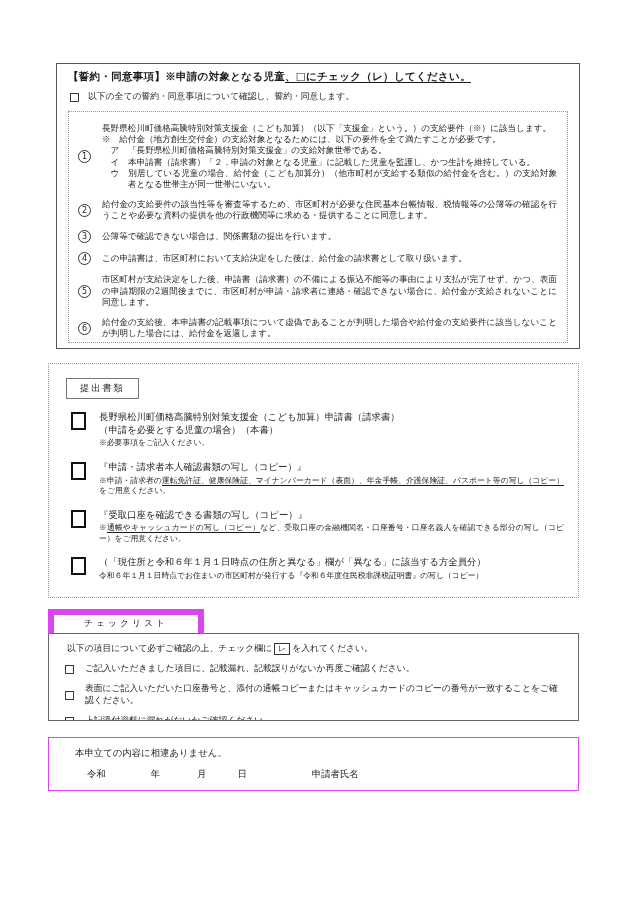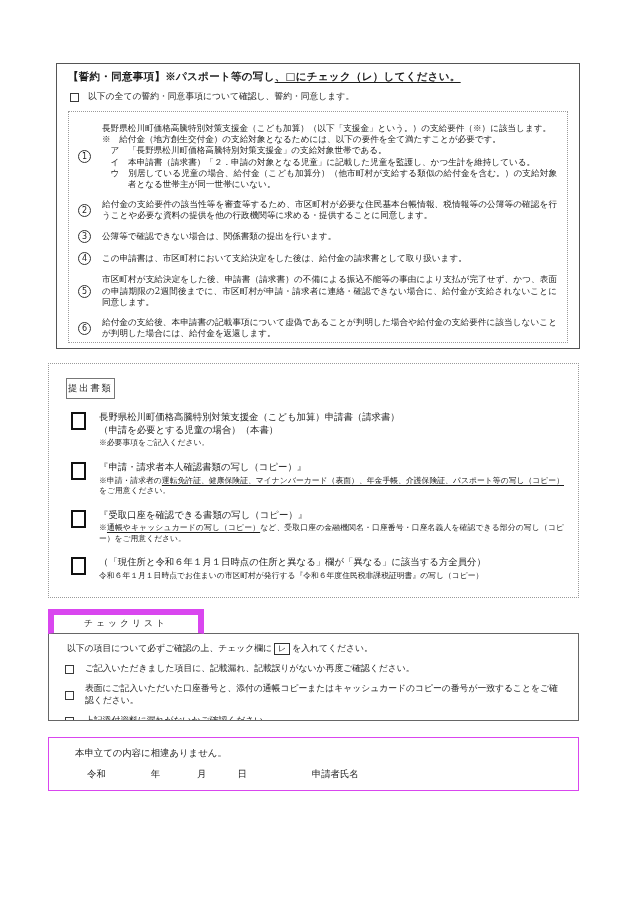--- a/index.html
+++ b/index.html
@@ -36,21 +36,21 @@
   }
   .p-text { flex:1 1 auto; font-size:8.6px; line-height:1.3; text-align:justify; }
   .p-text .sub { padding-left:3em; text-indent:-2em; }
 
   
   .docs-box {
     position:absolute; left:48px; top:363px; width:531px; height:235px;
     border:1px dotted #9a9a9a; padding:14px 14px 6px 17px; overflow:hidden;
   }
   .tab-label {
-    display:inline-block; border:1px solid #777; padding:3px 1px;
+    display:inline-block; border:1px solid #777; padding:3px 13px;
     font-size:9.2px; letter-spacing:2px; background:#fff;
   }
   .doc-item { display:flex; margin-top:12px; }
   .cb-lg {
     flex:0 0 auto; width:15px; height:18px; border:2px solid #111;
     background:#fff; margin:1px 13px 0 5px;
   }
   .doc-body { flex:1 1 auto; }
   .doc-title { font-size:9.4px; line-height:1.35; }
   .doc-note { font-size:7.8px; line-height:1.35; margin-top:2px; text-align:justify; }
@@ -83,21 +83,21 @@
   .decl-date .mm { margin-left:34px; }
   .decl-date .dd { margin-left:28px; }
   .decl-date .nm { margin-left:62px; }
 </style>
 </head>
 <body>
 
 <div class="page">
 
   <section class="pledge-box">
-    <div class="pledge-heading"><span>【誓約・同意事項】※パスポート等の写し</span><span class="u">、□にチェック（レ）してください。</span></div>
+    <div class="pledge-heading"><span>【誓約・同意事項】※申請の対象となる児童</span><span class="u">、□にチェック（レ）してください。</span></div>
 
     <div class="agree-row">
       <span class="cb-sm"></span>
       <span>以下の全ての誓約・同意事項について確認し、誓約・同意します。</span>
     </div>
 
     <div class="inner-box">
 
       <div class="p-item">
         <span class="circ">1</span>

